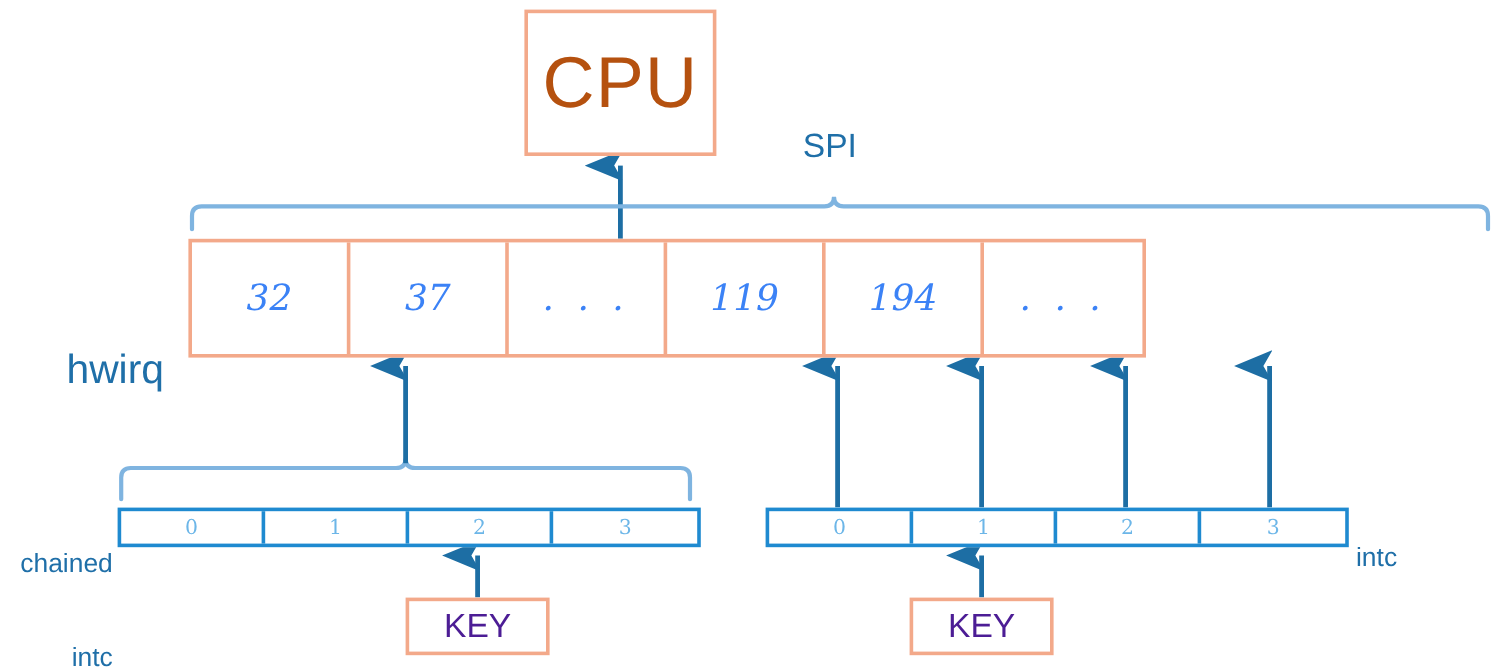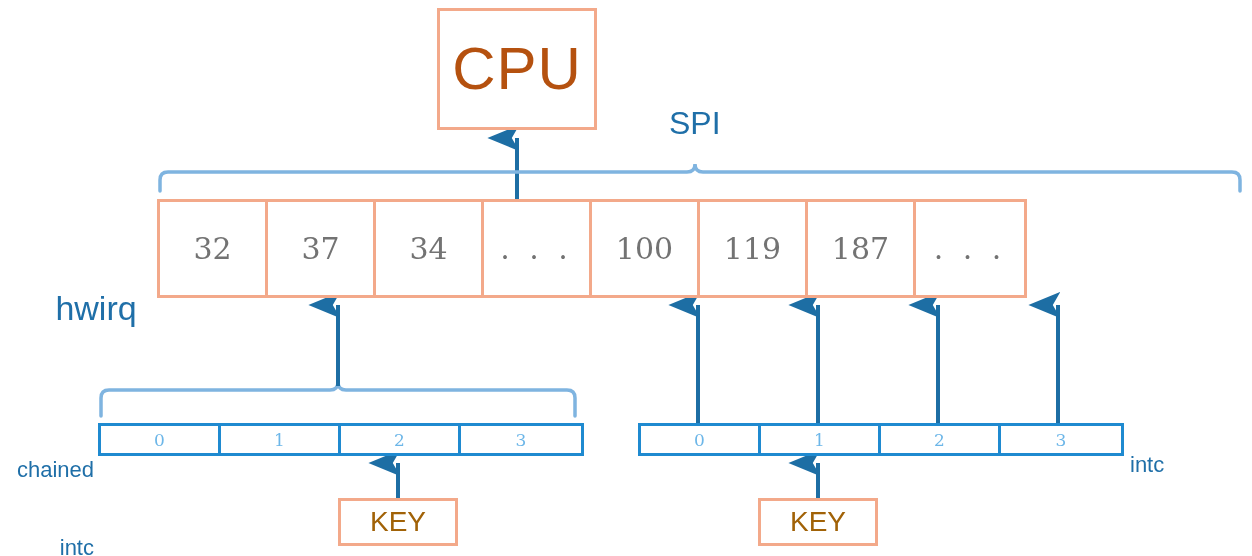--- a/index.html
+++ b/index.html
@@ -54,46 +54,47 @@
     border: 3px solid #f3a98a;
     display: flex;
     align-items: center;
     justify-content: center;
   }
   .key-box-1 { left: 338px; top: 498px; }
   .key-box-2 { left: 758px; top: 498px; }
   .key-label {
     font-family: "Liberation Sans", sans-serif;
     font-size: 28px;
-    color: #a16207;
+    color: #4c1d95;
     line-height: 1;
   }
 
   
   .gic-row {
     position: absolute;
     left: 157px;
     top: 199px;
     height: 99px;
     display: flex;
     box-sizing: border-box;
     border: 3px solid #f3a98a;
     background: #ffffff;
   }
   .gic-cell {
-    width: 108px;
+    width: 132px;
     height: 100%;
     box-sizing: border-box;
     border-right: 3px solid #f3a98a;
     display: flex;
     align-items: center;
     justify-content: center;
     font-family: "DejaVu Serif", serif;
     font-size: 30px;
-    color: #737373;
+    color: #3b82f6;
+    font-style: italic;
   }
   .gic-cell:last-child { border-right: none; }
   .gic-cell.dots {
     font-size: 30px;
     letter-spacing: 5px;
   }
 
   
   .intc-row {
     position: absolute;
@@ -130,21 +131,21 @@
   .gic-hwirq-label {
     left: 40px;
     top: 208px;
     font-size: 34px;
     text-align: center;
     width: 112px;
   }
   .spi-label {
     left: 669px;
     top: 105px;
-    font-size: 32px;
+    font-size: 28px;
   }
   .chained-label {
     left: 4px;
     top: 405px;
     font-size: 22px;
     width: 90px;
     text-align: right;
   }
   .hierarchy-label {
     left: 1130px;
@@ -189,25 +190,23 @@
 
   <div class="txt spi-label">SPI</div>
 
   <div class="txt gic-hwirq-label">
     <div>hwirq</div>
   </div>
 
   <div class="gic-row">
     <div class="gic-cell">32</div>
     <div class="gic-cell">37</div>
-    <div class="gic-cell">34</div>
     <div class="gic-cell dots">. . .</div>
-    <div class="gic-cell">100</div>
     <div class="gic-cell">119</div>
-    <div class="gic-cell">187</div>
+    <div class="gic-cell">194</div>
     <div class="gic-cell dots">. . .</div>
   </div>
 
   <div class="txt chained-label">
     <div>chained</div>
     <div>intc</div>
   </div>
 
   <div class="intc-row intc-row-chained">
     <div class="intc-cell">0</div>

